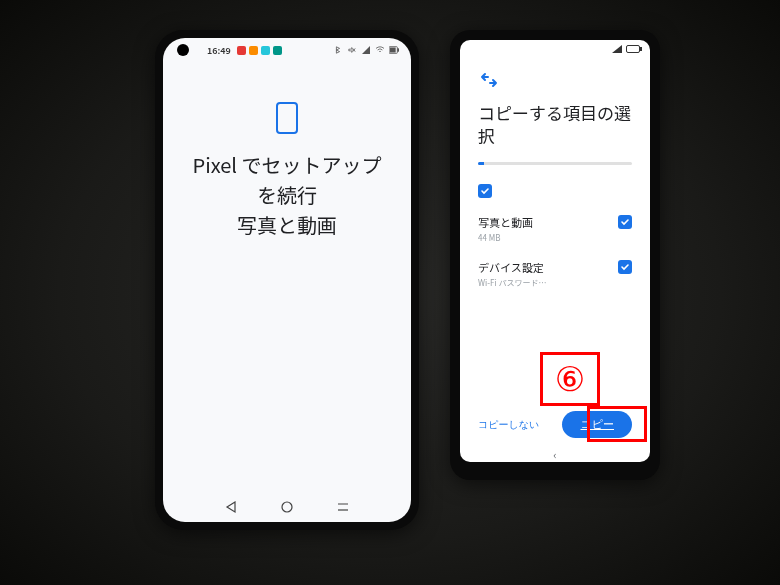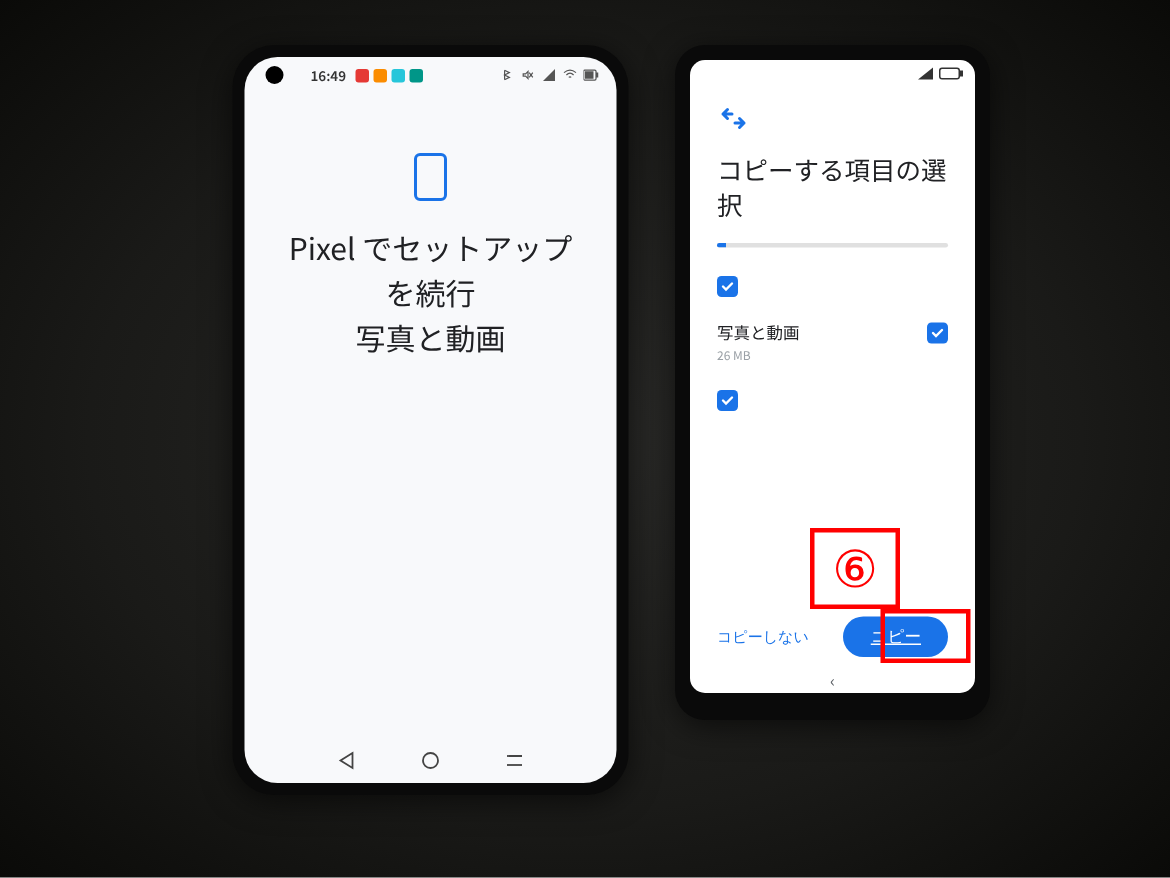--- a/index.html
+++ b/index.html
@@ -285,29 +285,33 @@
           <div class="item-row">
             <div class="checkbox">
               <svg viewBox="0 0 10 10">
                 <path d="M2 5 L4 7 L8 3" stroke="#fff" stroke-width="1.6" fill="none" stroke-linecap="round"></path>
               </svg>
             </div>
           </div>
           <div class="item-row">
             <div class="item-text">
               <div class="item-title">写真と動画</div>
-              <div class="item-sub">26 MB</div>
+              <div class="item-sub">44 MB</div>
             </div>
             <div class="checkbox">
               <svg viewBox="0 0 10 10">
                 <path d="M2 5 L4 7 L8 3" stroke="#fff" stroke-width="1.6" fill="none" stroke-linecap="round"></path>
               </svg>
             </div>
           </div>
           <div class="item-row">
+            <div class="item-text">
+              <div class="item-title">デバイス設定</div>
+              <div class="item-sub">Wi-Fi パスワード…</div>
+            </div>
             <div class="checkbox">
               <svg viewBox="0 0 10 10">
                 <path d="M2 5 L4 7 L8 3" stroke="#fff" stroke-width="1.6" fill="none" stroke-linecap="round"></path>
               </svg>
             </div>
           </div>
         </div>
 
       <div class="bottom-row">
         <button class="skip-btn">コピーしない</button>

